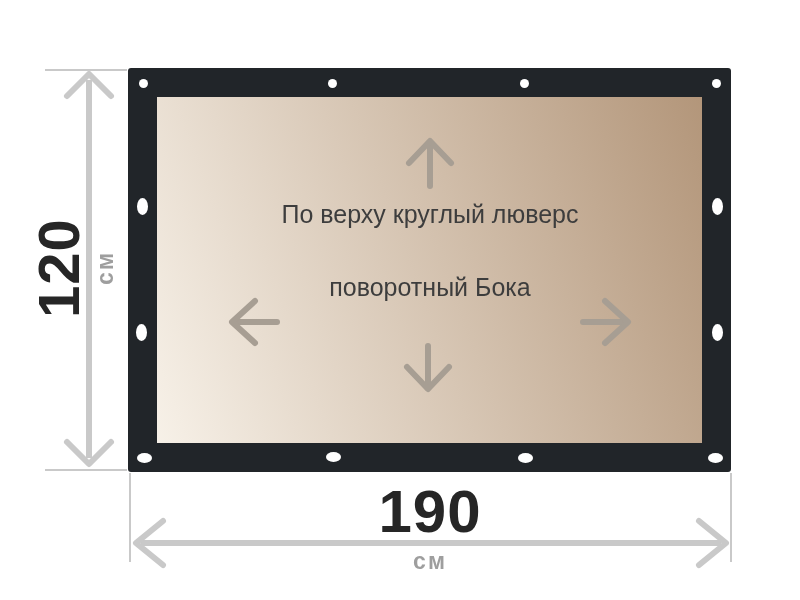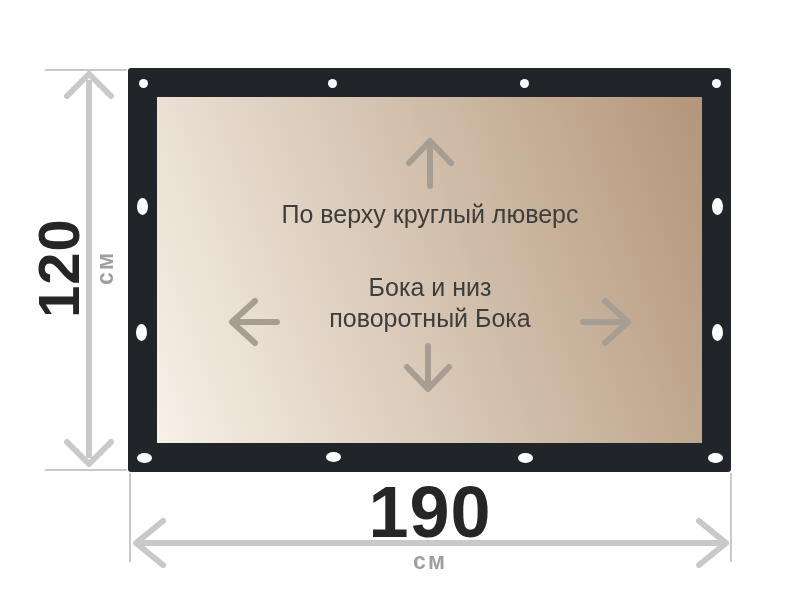--- a/index.html
+++ b/index.html
@@ -35,21 +35,21 @@
     text-align:center;letter-spacing:1px;
   }
   .dim-unit{
     position:absolute;font-weight:700;color:var(--dimension-unit,#9e9e9e);
     text-align:center;font-size:23px;letter-spacing:2px;
   }
   .h-val{left:-21px;top:238px;width:160px;height:60px;line-height:60px;font-size:58px;
          transform:rotate(-90deg);transform-origin:center;}
   .h-unit{left:65px;top:256px;width:80px;height:24px;line-height:24px;
           transform:rotate(-90deg);transform-origin:center;}
-  .w-val{left:330px;top:484px;width:200px;height:56px;line-height:56px;font-size:72px;}
+  .w-val{left:330px;top:484px;width:200px;height:56px;line-height:56px;font-size:60px;}
   .w-unit{left:380px;top:549px;width:100px;height:24px;line-height:24px;}
   
   .overlay{position:absolute;left:0;top:0;width:800px;height:600px;}
   .dim-line{stroke:var(--dimension-line,#c9c9c9);stroke-width:6;fill:none;}
   .dim-thin{stroke:var(--dimension-line,#c9c9c9);stroke-width:2;fill:none;}
   .dim-head{stroke:var(--dimension-line,#c9c9c9);stroke-width:6;fill:none;
             stroke-linecap:round;stroke-linejoin:round;}
   .barrow{stroke:var(--banner-arrow,#a79e93);stroke-width:6;fill:none;
           stroke-linecap:round;stroke-linejoin:round;}
 </style>
@@ -73,21 +73,20 @@
     <div class="gr gr-v" style="left:584px;top:256px;"></div>
 
     <div class="gr gr-h" style="left:9px;top:385px;"></div>
     <div class="gr gr-h" style="left:198px;top:384px;"></div>
     <div class="gr gr-h" style="left:390px;top:385px;"></div>
     <div class="gr gr-h" style="left:580px;top:385px;"></div>
   </div>
 
   <div class="note note-top">По верху круглый люверс</div>
   <div class="note note-mid">
-    <div>Бока и низ</div>
     <div>поворотный Бока</div>
   </div>
 
   <div class="dim-num h-val">120</div>
   <div class="dim-unit h-unit">см</div>
   <div class="dim-num w-val">190</div>
   <div class="dim-unit w-unit">см</div>
 
   <svg class="overlay" viewBox="0 0 800 600">
 

